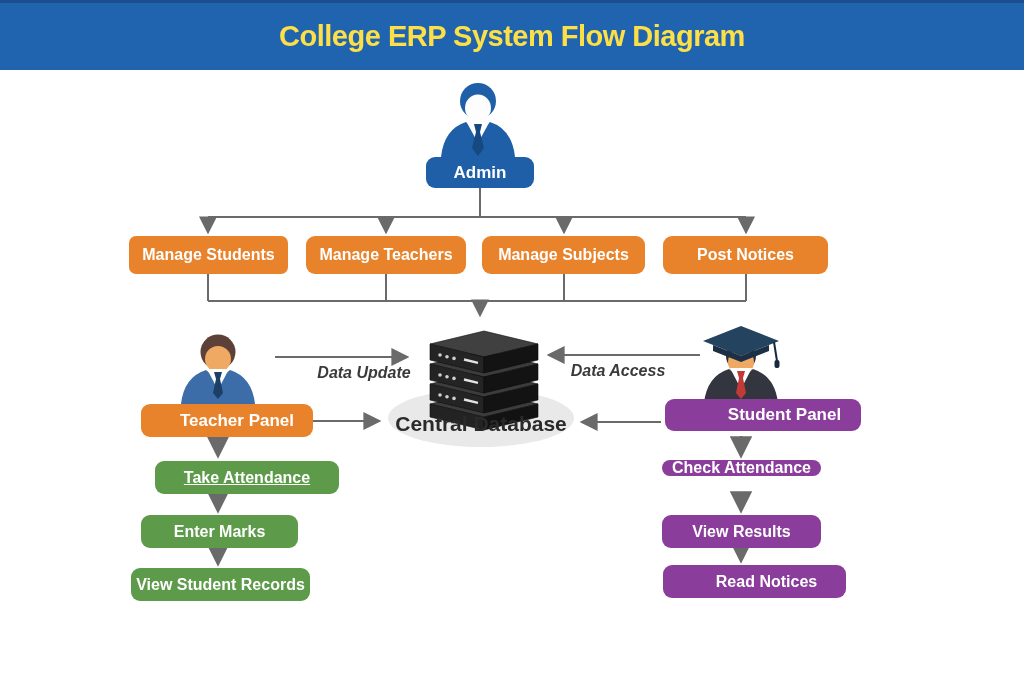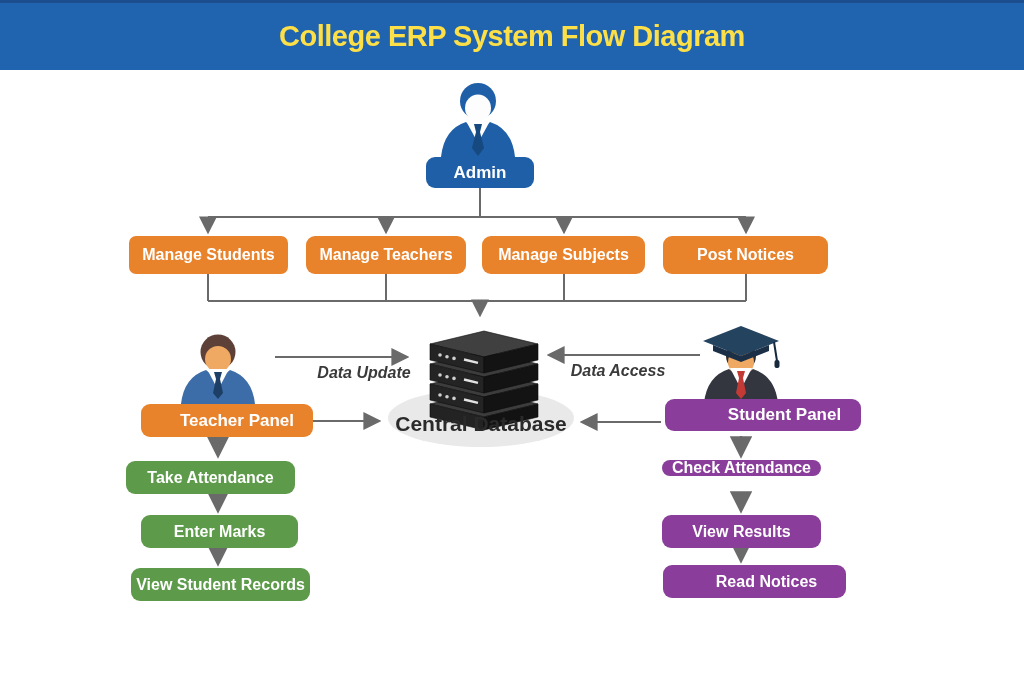--- a/index.html
+++ b/index.html
@@ -176,21 +176,21 @@
   </div>
 
   <div class="flowlabel" style="left:348px;top:364px;margin-left:16px;">Data Update</div>
   <div class="flowlabel" style="left:618px;top:362px;">Data Access</div>
 
   <div id="db-label">Central Database</div>
 
   <div class="box orange panel" style="left:141px;top:404px;width:152px;height:33px;padding-left:20px;">
     <span>Teacher Panel</span>
   </div>
-  <div class="box green" style="left:126px;top:461px;width:169px;height:33px;">
+  <div class="box green" style="left:155px;top:461px;width:184px;height:33px;text-decoration:underline;">
     <span>Take Attendance</span>
   </div>
   <div class="box green" style="left:141px;top:515px;width:157px;height:33px;">
     <span>Enter Marks</span>
   </div>
   <div class="box green" style="left:131px;top:568px;width:179px;height:33px;">
     <span>View Student Records</span>
   </div>
 
   <div class="box purple panel" style="left:665px;top:399px;width:153px;height:32px;padding-left:43px;">

